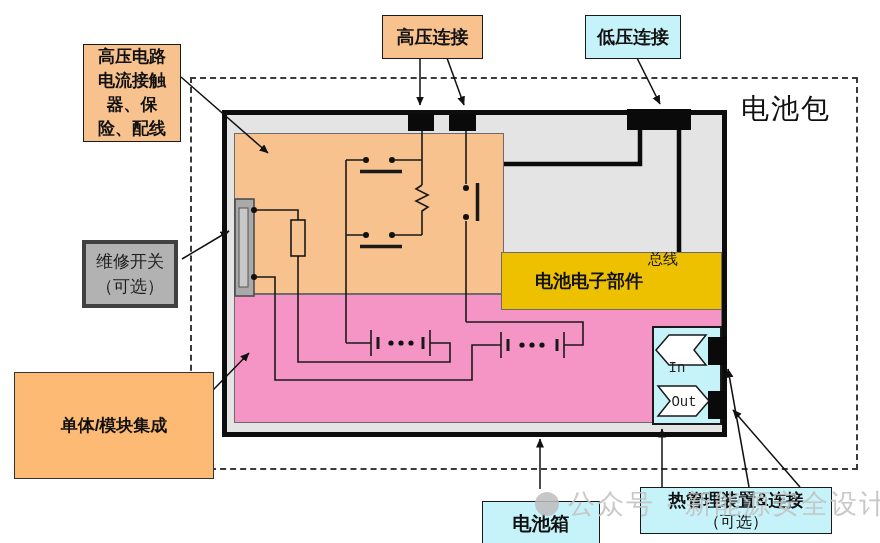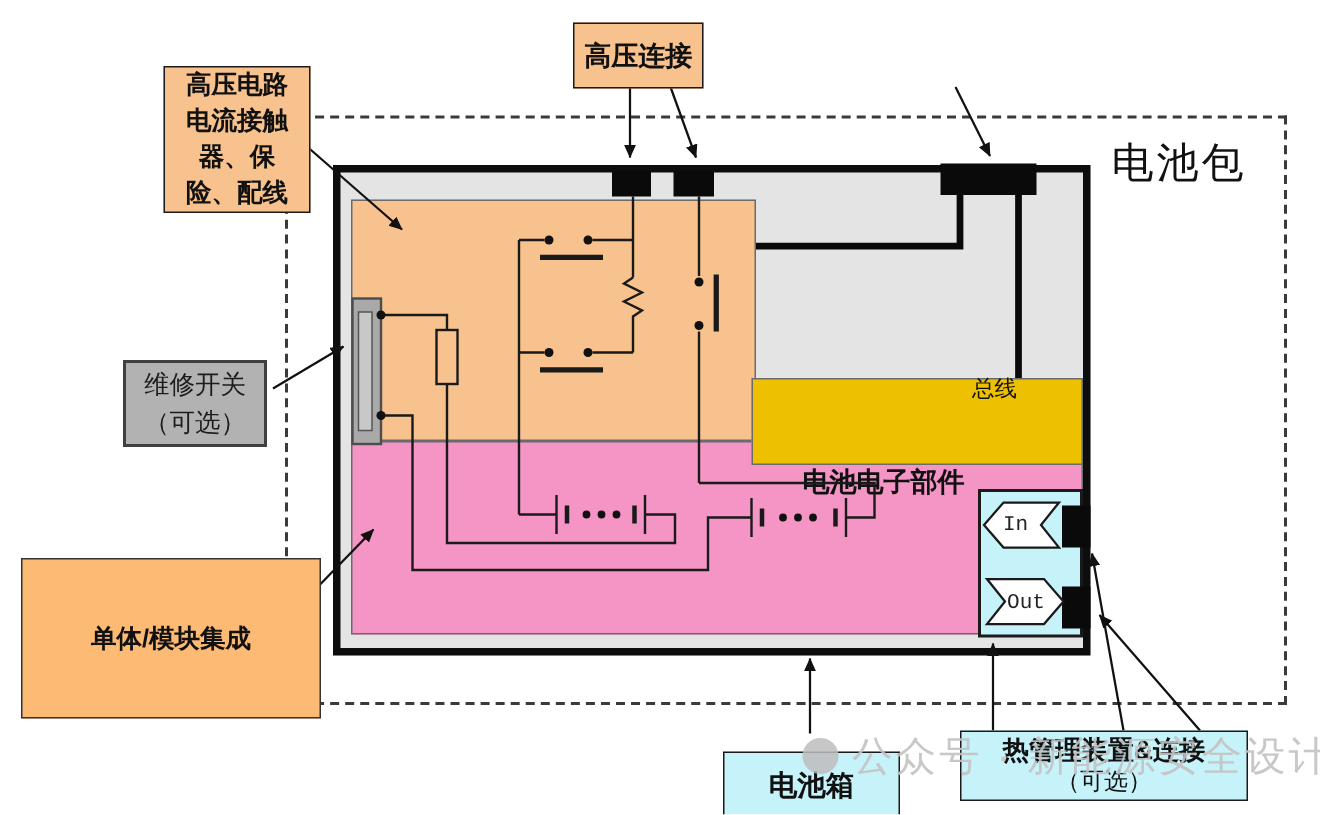--- a/index.html
+++ b/index.html
@@ -12,35 +12,35 @@
   .dashed-frame{left:190px;top:77px;width:668px;height:393px;border:2px dashed #3a3a3a;z-index:1;}
   
   .pack-box{left:222px;top:110px;width:505px;height:327px;background:#e4e4e4;border:5px solid #0d0d0d;z-index:2;}
   .region{z-index:3;}
   .region-hv{left:234px;top:133px;width:270px;height:161px;background:#f7c28d;border:1px solid #6b6b6b;}
   .region-cells{left:234px;top:294px;width:488px;height:129px;background:#f595c6;border:1px solid #6b6b6b;}
   .region-elec{left:501px;top:252px;width:221px;height:58px;background:#eec100;border:1px solid #6b6b6b;z-index:4;}
   .region-io{left:652px;top:326px;width:70px;height:99px;background:#c6f2f9;border:2px solid #1a1a1a;z-index:4;}
   .svg-overlay{left:0;top:0;width:880px;height:543px;z-index:6;}
   
-  .elec-label{left:508px;top:269px;width:162px;font-size:18px;font-weight:bold;text-align:center;z-index:5;margin-top:40px;}
+  .elec-label{left:508px;top:269px;width:162px;font-size:18px;font-weight:bold;text-align:center;z-index:5;}
   .bus-label{left:648px;top:250px;width:52px;font-size:15px;text-align:left;z-index:5;}
   .io-text{font-family:"Liberation Mono","DejaVu Sans Mono",monospace;font-size:14px;color:#222;
            text-align:center;z-index:7;line-height:18px;}
-  .io-in{left:660px;top:341px;width:34px;height:18px;}
+  .io-in{left:660px;top:359px;width:34px;height:18px;}
   .io-out{left:664px;top:393px;width:40px;height:18px;}
   .pack-title{left:741px;top:90px;width:110px;font-size:28px;font-weight:normal;letter-spacing:2px;z-index:5;}
   
   .callout{display:flex;flex-direction:column;justify-content:center;align-items:center;
            text-align:center;z-index:10;border:1.5px solid #1a1a1a;}
   .co-hv-circuit{left:83px;top:44px;width:98px;height:98px;background:#f7c28d;font-weight:bold;
-                 font-size:17px;line-height:24px;margin-left:26px;}
-  .co-hv-connect{left:382px;top:15px;width:87px;height:44px;background:#f7c28d;font-weight:bold;font-size:18px;}
+                 font-size:17px;line-height:24px;}
+  .co-hv-connect{left:382px;top:15px;width:101px;height:44px;background:#f7c28d;font-weight:bold;font-size:18px;}
   .co-lv-connect{left:585px;top:15px;width:96px;height:44px;background:#c6f2f9;font-weight:bold;font-size:18px;}
-  .co-service{left:82px;top:240px;width:96px;height:58px;background:#b2b2b2;border:2px solid #404040;
+  .co-service{left:82px;top:240px;width:96px;height:68px;background:#b2b2b2;border:4px solid #404040;
               font-size:17px;line-height:25px;color:#1c1c1c;}
   .co-cells{left:14px;top:372px;width:200px;height:107px;background:#fdba74;border:1.5px solid #333;
             font-size:17px;line-height:27px;}
   .co-cells .t{font-weight:bold;}
   .co-batbox{left:482px;top:489px;width:118px;height:45px;background:#c6f2f9;font-weight:bold;font-size:19px;margin-top:12px;}
   .co-thermal{left:640px;top:487px;width:192px;height:47px;background:#c6f2f9;font-size:16px;line-height:22px;}
   .co-thermal .t{font-weight:bold;font-size:17.5px;}
   
   .watermark{left:535px;top:486px;display:flex;align-items:center;gap:9px;z-index:40;pointer-events:none;}
   .wm-circle{width:24px;height:24px;border-radius:50%;background:#bdbdbd;opacity:.85;}
@@ -160,20 +160,21 @@
 
   <div class="abs callout co-hv-circuit">
     <div>高压电路</div>
     <div>电流接触</div>
     <div>器、保</div>
     <div>险、配线</div>
   </div>
 
   <div class="abs callout co-hv-connect">高压连接</div>
 
+  <div class="abs callout co-lv-connect">低压连接</div>
 
   <div class="abs callout co-service">
     <div>维修开关</div>
     <div>（可选）</div>
   </div>
 
   <div class="abs callout co-cells">
     <div class="t">单体/模块集成</div>
   </div>
 

